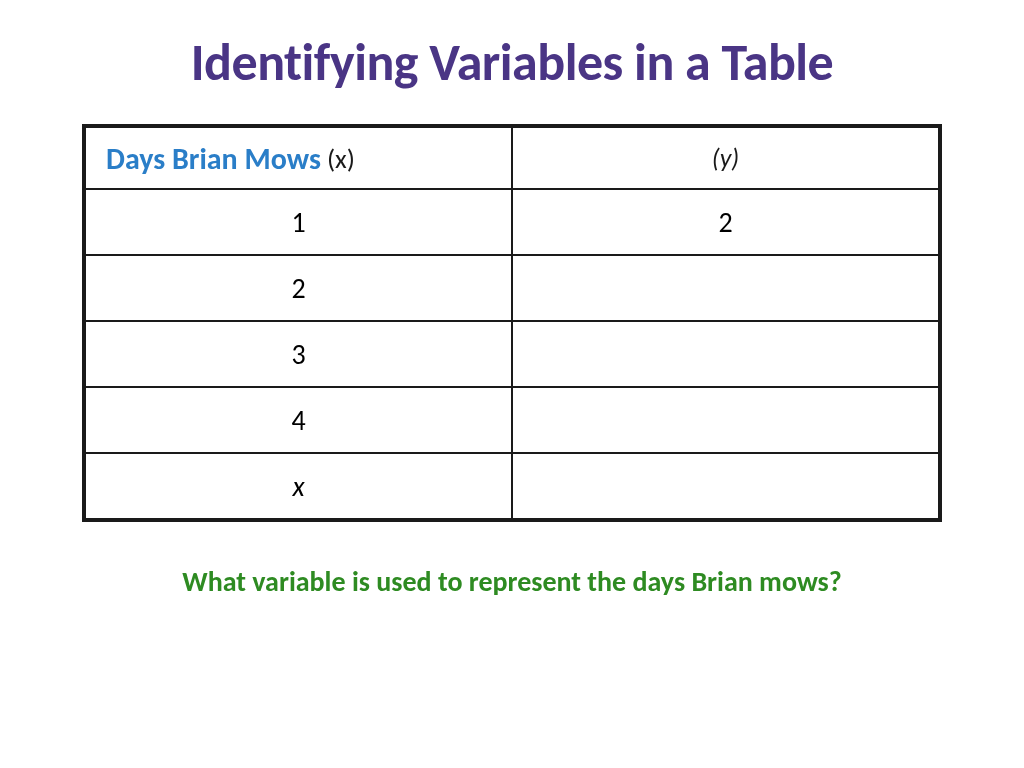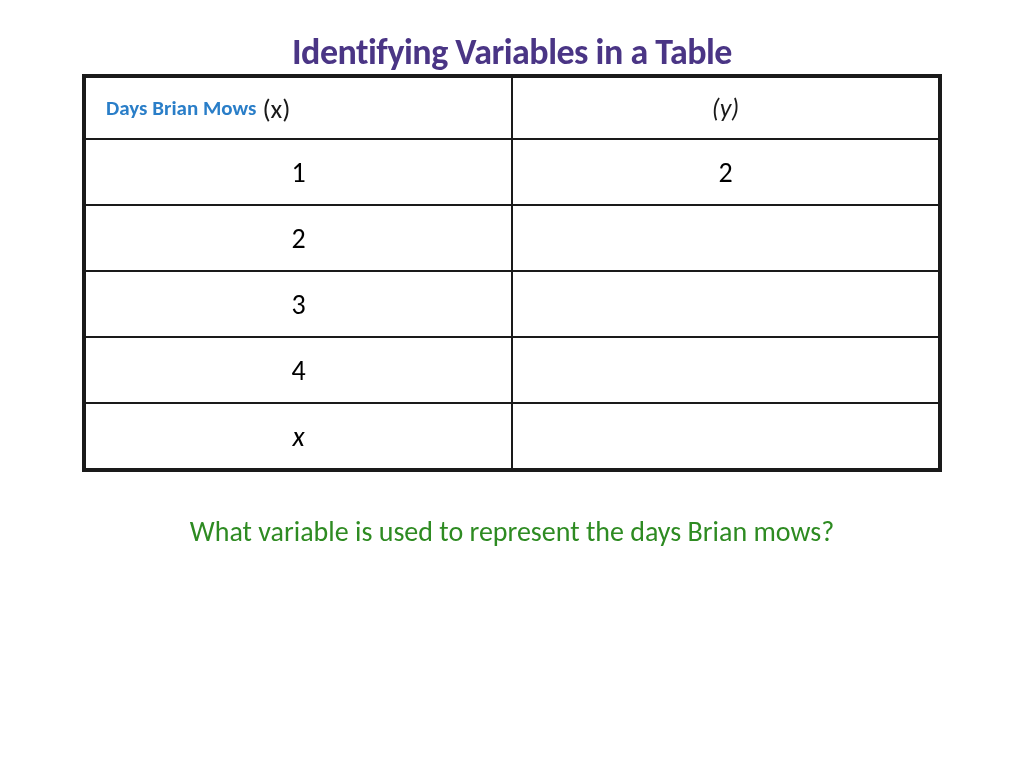--- a/index.html
+++ b/index.html
@@ -14,24 +14,25 @@
       background: #ffffff;
       font-family: 'Calibri', 'Segoe UI', Arial, sans-serif;
       display: flex;
       flex-direction: column;
       align-items: center;
       padding: 30px 60px 20px 60px;
       overflow: hidden;
     }
 
     .page-title {
-      font-size: 36px;
+      font-size: 52px;
       font-weight: 700;
       color: #4a3585;
       text-align: center;
+      margin-bottom: 30px;
       letter-spacing: -0.5px;
     }
 
     .table-container {
       width: 860px;
       border-collapse: collapse;
       border: 2.5px solid #1a1a1a;
       margin-bottom: 30px;
     }
 
@@ -64,21 +65,21 @@
     .header-left-text {
       display: flex;
       align-items: center;
       justify-content: flex-start;
       gap: 6px;
     }
 
     .header-label-blue {
       color: #2a7ec8;
       font-weight: 700;
-      font-size: 21px;
+      font-size: 30px;
     }
 
     .header-var {
       color: #1a1a1a;
       font-size: 27px;
       font-weight: 400;
     }
 
     .header-right-var {
       text-align: right;
@@ -91,21 +92,21 @@
       font-style: italic;
     }
 
     .question-section {
       text-align: center;
       margin-top: 10px;
     }
 
     .question-text {
       font-size: 28px;
-      font-weight: 400;
+      font-weight: 700;
       color: #2e8b22;
       line-height: 1.4;
       margin-bottom: 17px;
     }
 
     .answer-text {
       font-size: 28px;
       font-weight: 700;
       color: #2a7ec8;
     }

